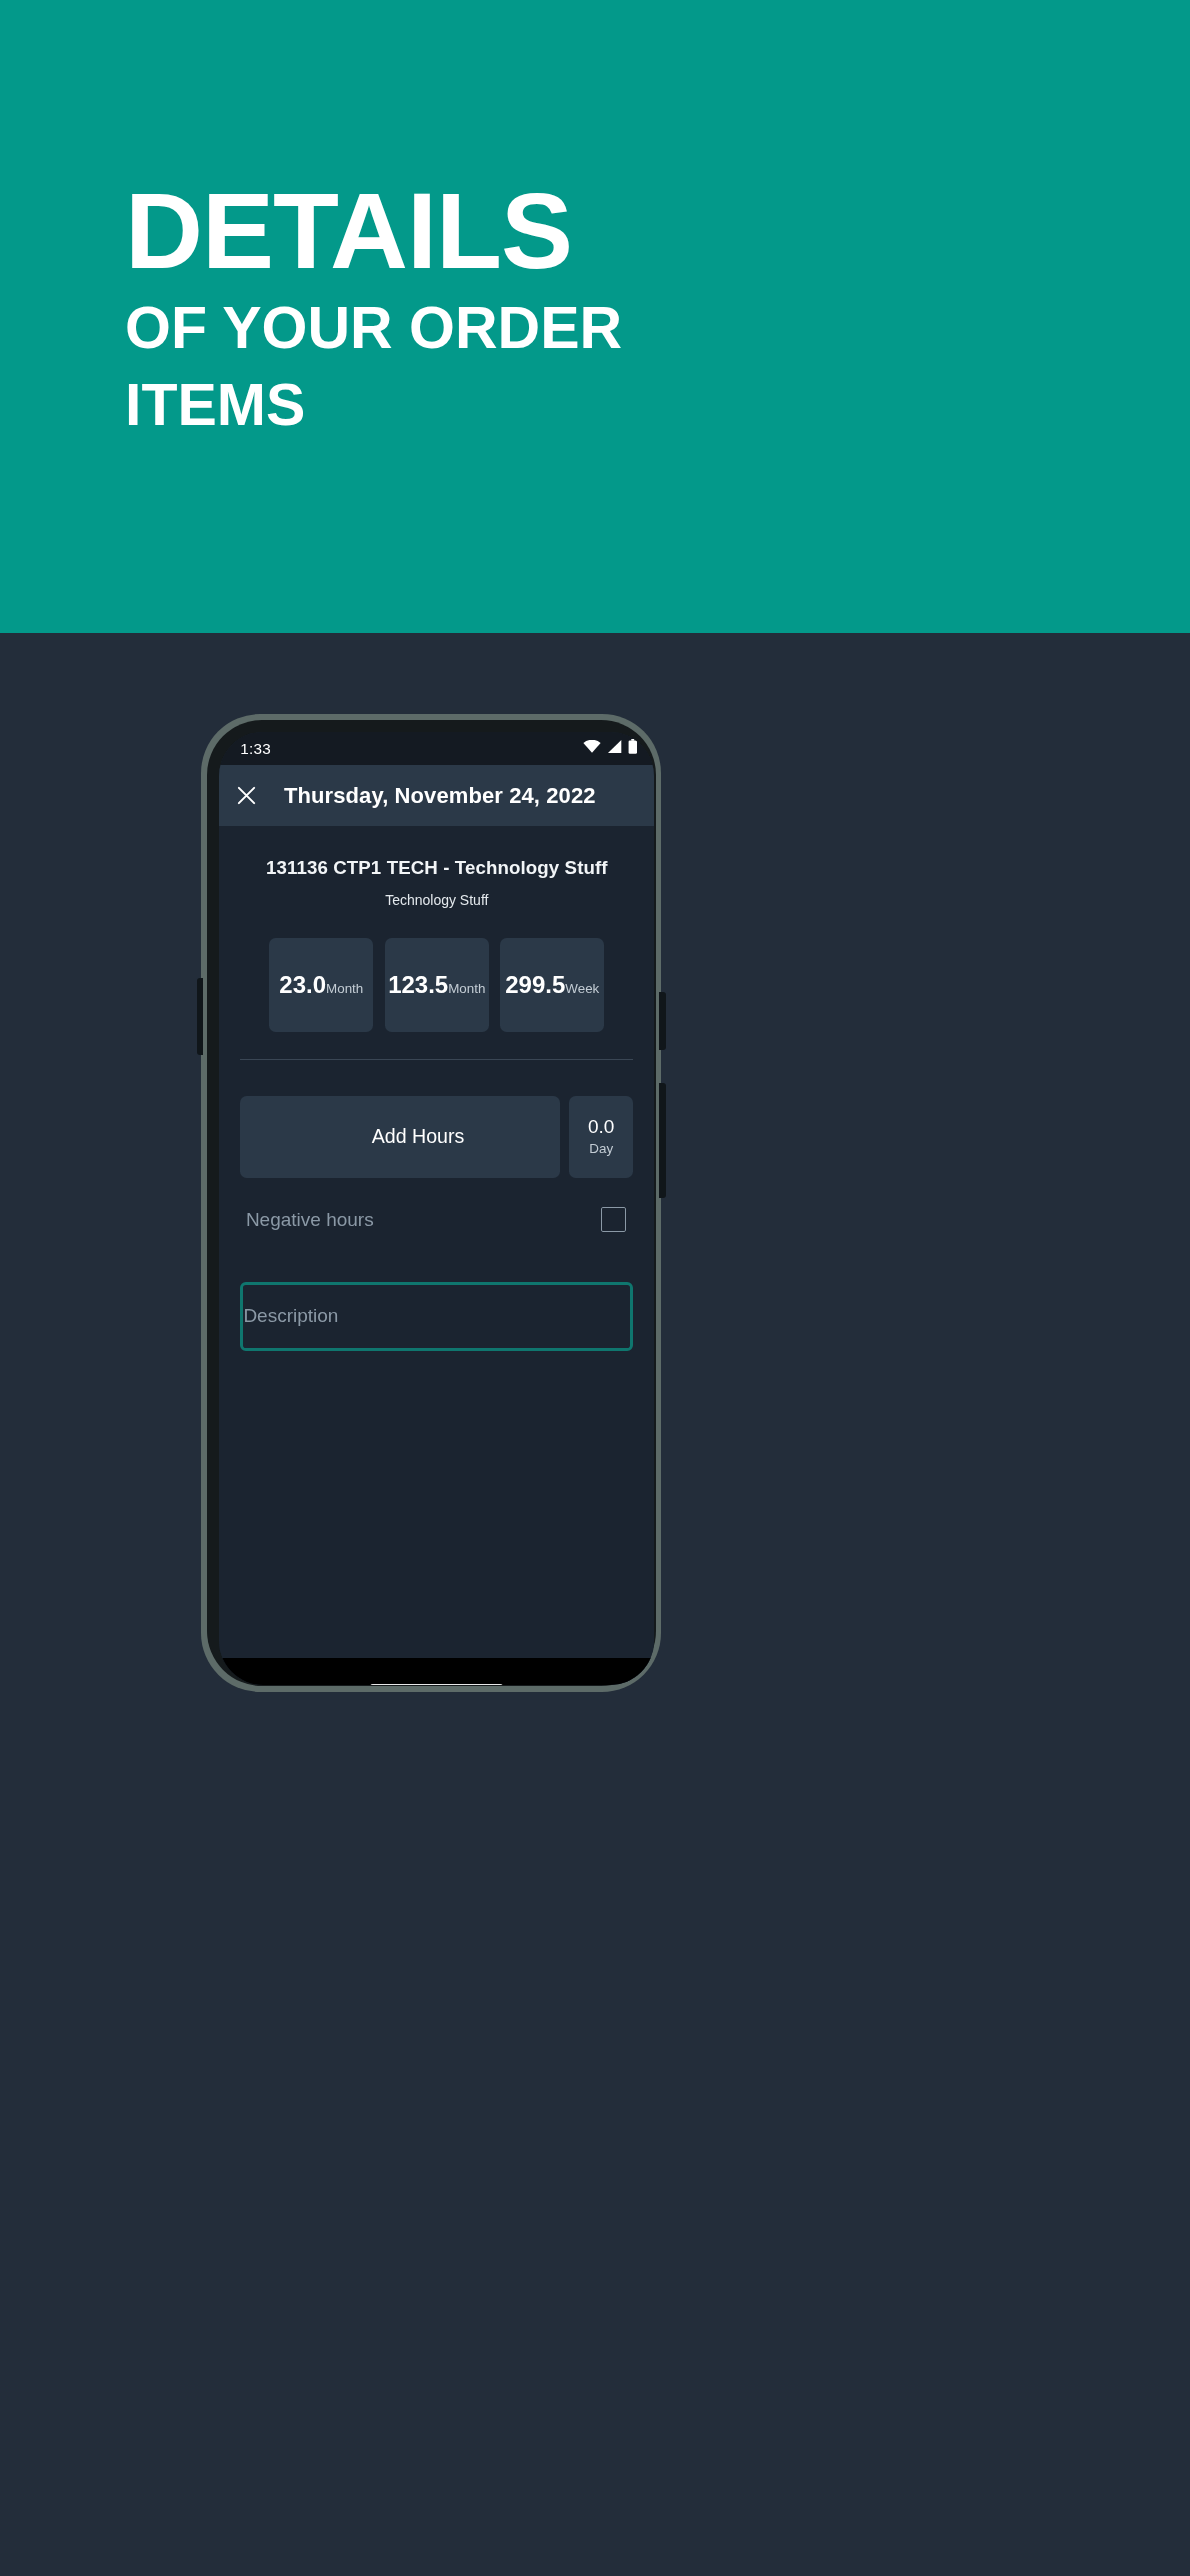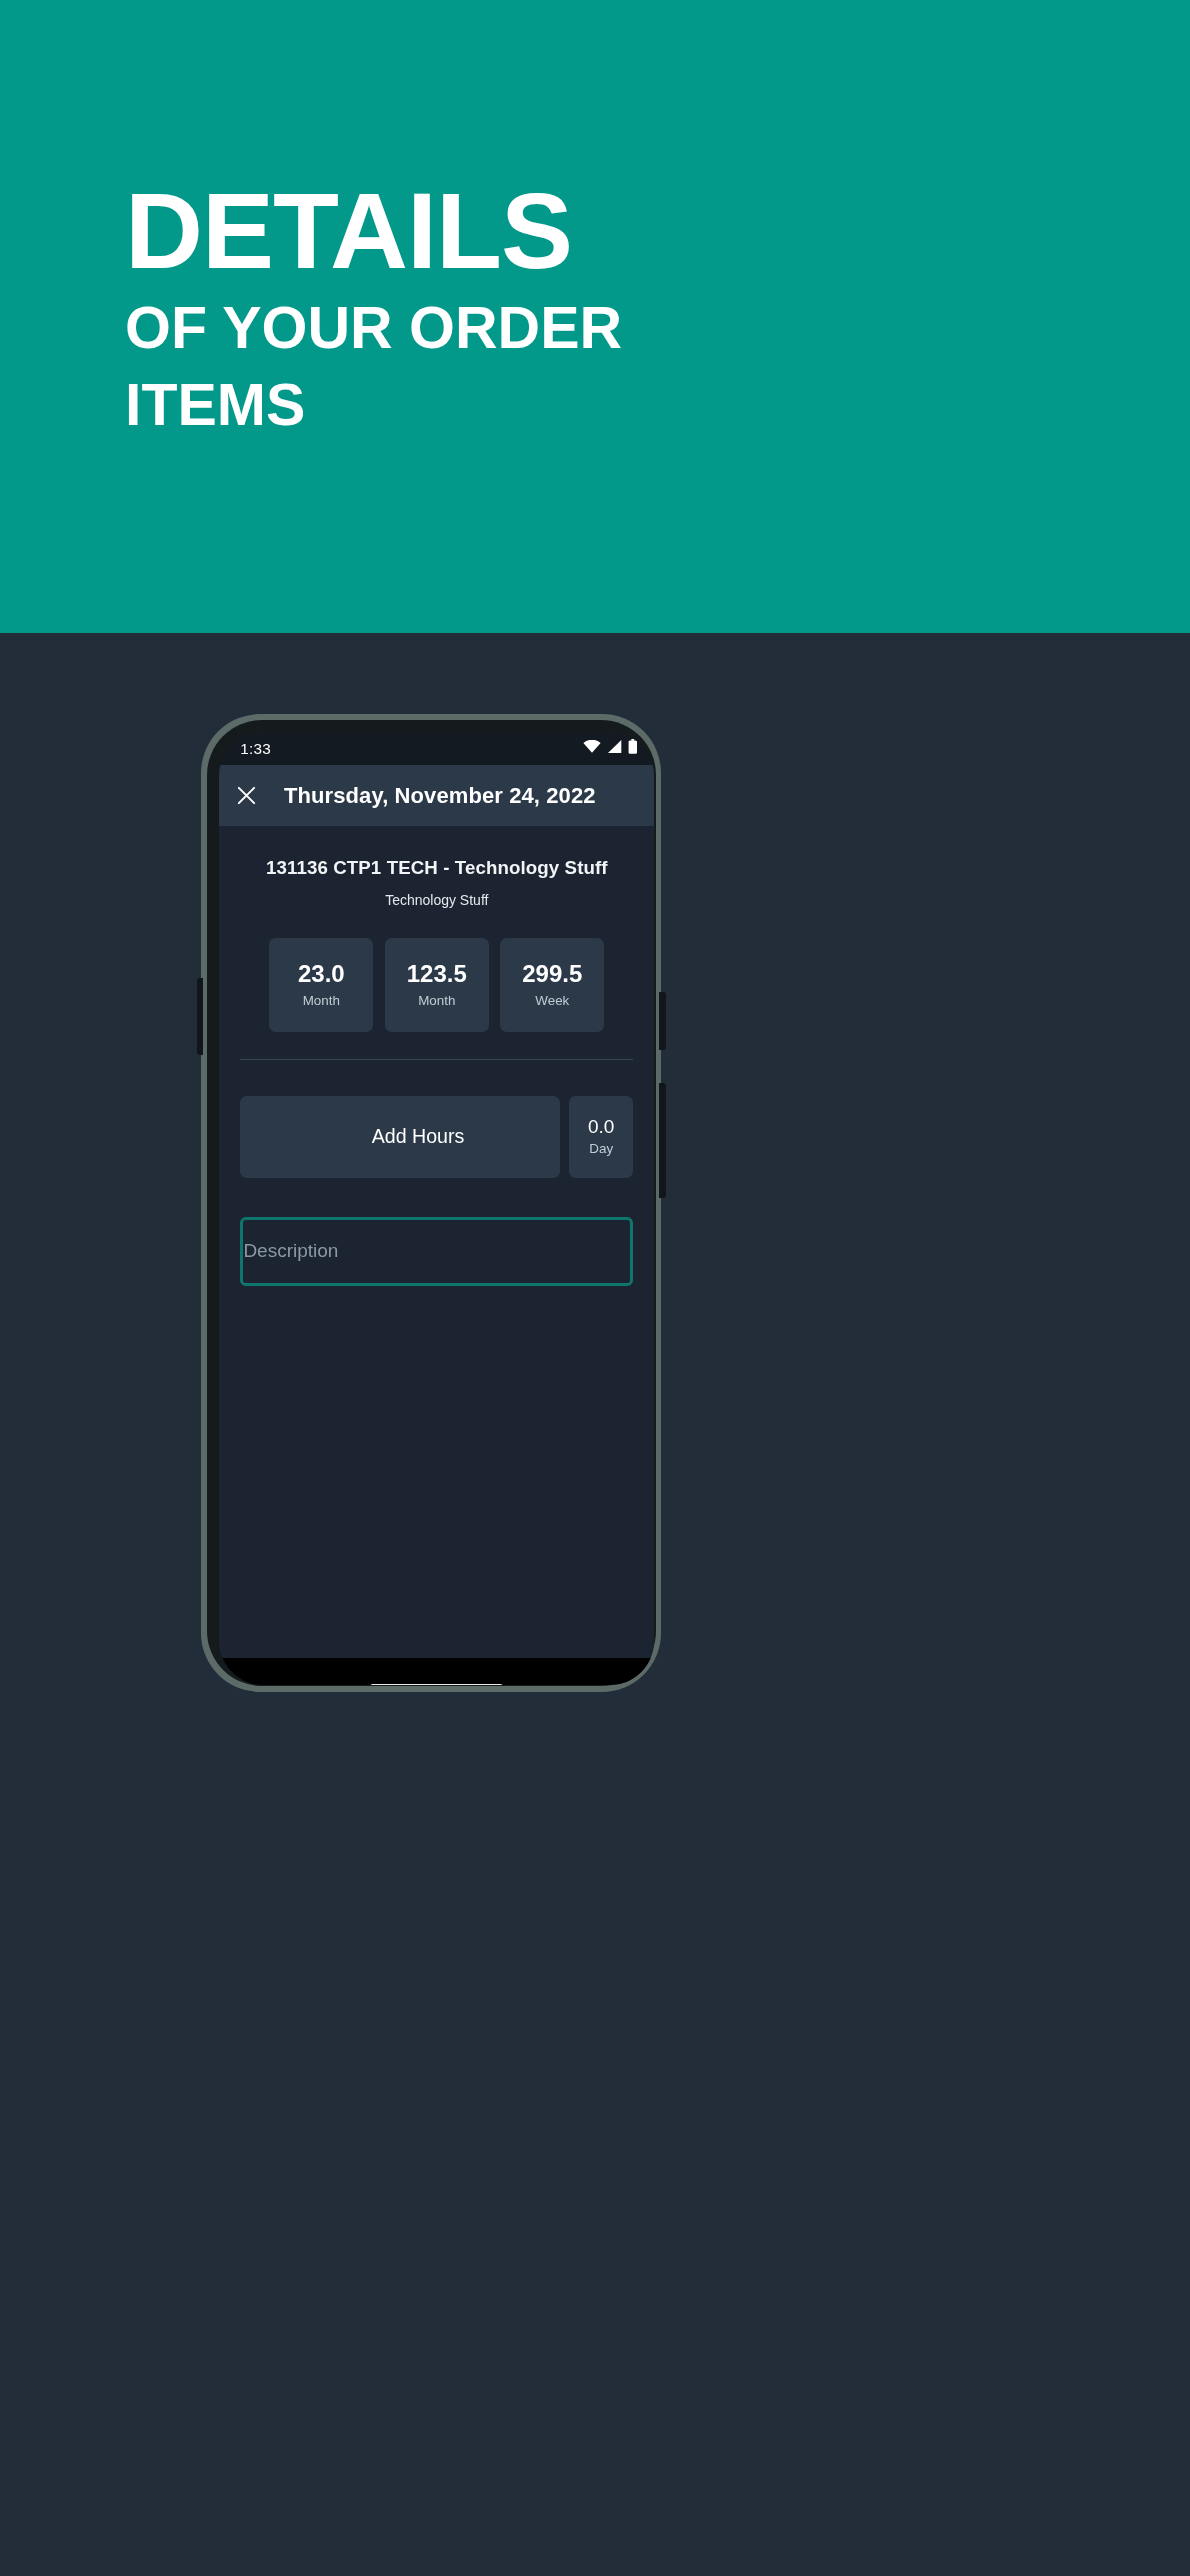--- a/index.html
+++ b/index.html
@@ -202,21 +202,21 @@
     justify-content:center;
     gap:11.5px;
     margin-top:30px;
   }
   .stat-card {
     width:104px;
     height:94px;
     background:#2b3948;
     border-radius:6.7px;
     display:flex;
-    flex-direction:column;
+    flex-direction:row;
     align-items:center;
     justify-content:center;
   }
   .stat-value {
     color:#ffffff;
     font-size:24px;
     font-weight:bold;
     line-height:1;
   }
   .stat-label {
@@ -400,20 +400,24 @@
               <div class="divider"></div>
 
               <div class="action-row">
                 <div class="add-hours-btn">Add Hours</div>
                 <div class="day-card">
                   <div class="day-value">0.0</div>
                   <div class="day-label">Day</div>
                 </div>
               </div>
 
+              <div class="negative-row">
+                <span class="negative-label">Negative hours</span>
+                <span class="checkbox"></span>
+              </div>
 
               <div class="description-field">
                 <span class="description-placeholder">Description</span>
               </div>
 
               <div class="navbar">
                 <div class="nav-pill"></div>
               </div>
 
             </div>

